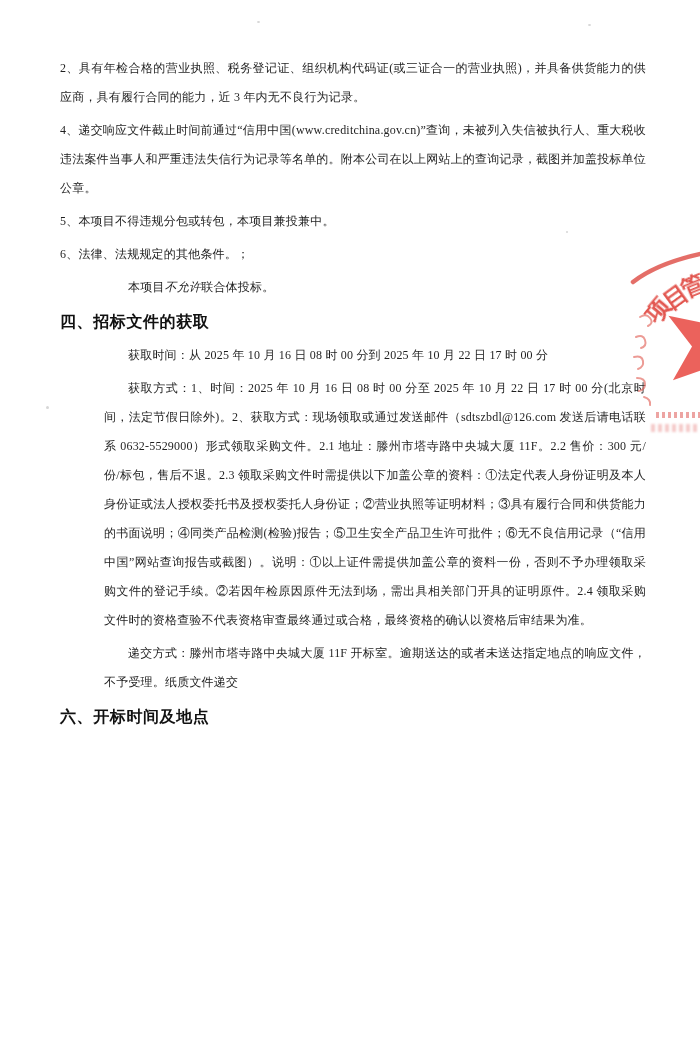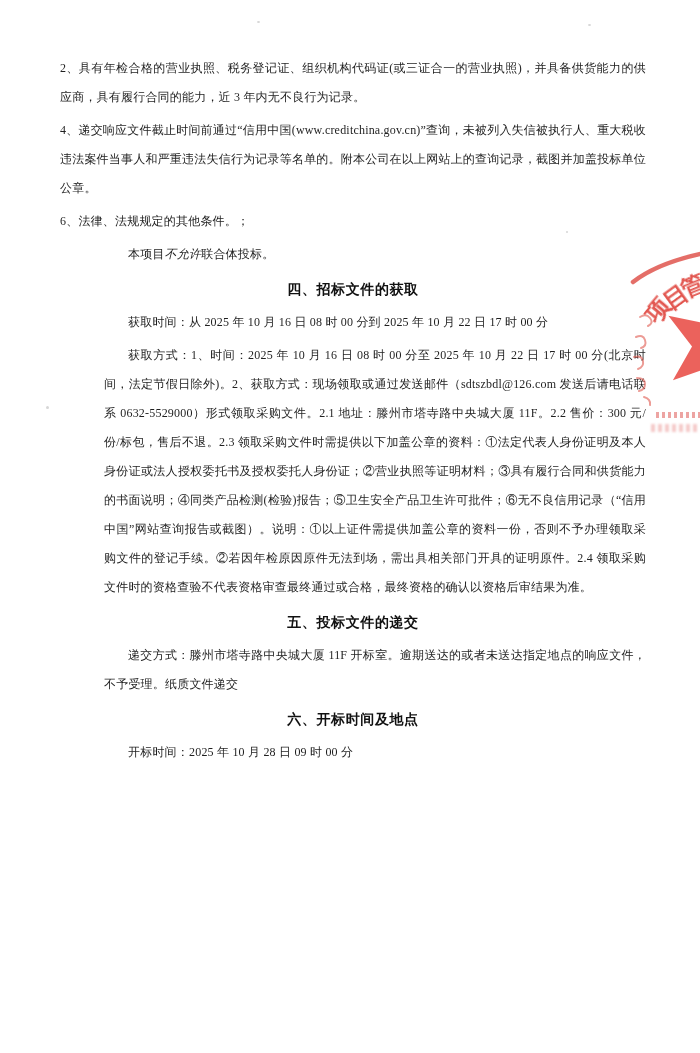--- a/index.html
+++ b/index.html
@@ -10,22 +10,22 @@
     color:#1f1f1f;
   }
   .doc { position:absolute; left:60px; top:54px; width:586px; }
   .para {
     font-size:12px; line-height:29px; text-align:justify;
     margin:0 0 4px 0; letter-spacing:0.2px;
   }
   .indent { text-indent:2em;margin-left:44px; }
   .heading {
     font-family:"Liberation Sans","DejaVu Sans",sans-serif;
-    font-weight:bold; font-size:14px; line-height:30px;
-    color:#111; margin:5px 0 4px 0; letter-spacing:0.6px;text-align:center;
+    font-weight:bold; font-size:16px; line-height:30px;
+    color:#111; margin:5px 0 4px 0; letter-spacing:0.6px;
   }
   .ital { font-style:italic; }
 
   
   .stamp { position:absolute; left:0; top:0; width:700px; height:1053px; pointer-events:none; }
   .stamp-svg { position:absolute; left:620px; top:245px; overflow:visible; }
   .stamp-char {
     position:absolute; font-family:"Liberation Sans","DejaVu Sans",sans-serif;
     font-weight:bold; font-size:24px; color:#df443d; opacity:.9;
     filter:blur(.3px); width:24px; height:24px; line-height:24px; text-align:center;
@@ -54,32 +54,31 @@
   .sp6 { left:566px; top:231px; width:2px; height:2px; }
 </style>
 </head>
 <body>
 
 <div class="page">
 
   <div class="doc">
     <p class="para">2、具有年检合格的营业执照、税务登记证、组织机构代码证(或三证合一的营业执照)，并具备供货能力的供应商，具有履行合同的能力，近 3 年内无不良行为记录。</p>
     <p class="para">4、递交响应文件截止时间前通过“信用中国(www.creditchina.gov.cn)”查询，未被列入失信被执行人、重大税收违法案件当事人和严重违法失信行为记录等名单的。附本公司在以上网站上的查询记录，截图并加盖投标单位公章。</p>
+    <p class="para">5、本项目不得违规分包或转包，本项目兼投兼中。</p>
     <p class="para">6、法律、法规规定的其他条件。；</p>
     <p class="para indent"><span>本项目</span><span class="ital">不允许</span><span>联合体投标。</span></p>
 
     <h2 class="heading">四、招标文件的获取</h2>
     <p class="para indent">获取时间：从 2025 年 10 月 16 日 08 时 00 分到 2025 年 10 月 22 日 17 时 00 分</p>
     <p class="para indent">获取方式：1、时间：2025 年 10 月 16 日 08 时 00 分至 2025 年 10 月 22 日 17 时 00 分(北京时间，法定节假日除外)。2、获取方式：现场领取或通过发送邮件（sdtszbdl@126.com 发送后请电话联系 0632-5529000）形式领取采购文件。2.1 地址：滕州市塔寺路中央城大厦 11F。2.2 售价：300 元/份/标包，售后不退。2.3 领取采购文件时需提供以下加盖公章的资料：①法定代表人身份证明及本人身份证或法人授权委托书及授权委托人身份证；②营业执照等证明材料；③具有履行合同和供货能力的书面说明；④同类产品检测(检验)报告；⑤卫生安全产品卫生许可批件；⑥无不良信用记录（“信用中国”网站查询报告或截图）。说明：①以上证件需提供加盖公章的资料一份，否则不予办理领取采购文件的登记手续。②若因年检原因原件无法到场，需出具相关部门开具的证明原件。2.4 领取采购文件时的资格查验不代表资格审查最终通过或合格，最终资格的确认以资格后审结果为准。</p>
 
-    <h2 class="heading">五、投标文件的递交</h2>
     <p class="para indent">递交方式：滕州市塔寺路中央城大厦 11F 开标室。逾期送达的或者未送达指定地点的响应文件，不予受理。纸质文件递交</p>
 
     <h2 class="heading">六、开标时间及地点</h2>
-    <p class="para indent">开标时间：2025 年 10 月 28 日 09 时 00 分</p>
   </div>
 
   <div class="stamp">
     <svg class="stamp-svg" width="130" height="215" viewBox="0 0 130 215">
 
       <path d="M13,37 Q48,10 125,2" fill="none" stroke="#dd4a42" stroke-width="4.5" stroke-linecap="round" opacity="0.8"></path>
 
       <polygon points="95,45 108.5,81.4 147.3,83 116.9,107.1 127.3,144.5 95,123 62.7,144.5 73.1,107.1 42.7,83 81.5,81.4" transform="rotate(14 95 100)" fill="#e8473f" opacity="0.85"></polygon>
 
       <g stroke="#e05a50" stroke-width="2" fill="none" opacity="0.6" stroke-linecap="round">

